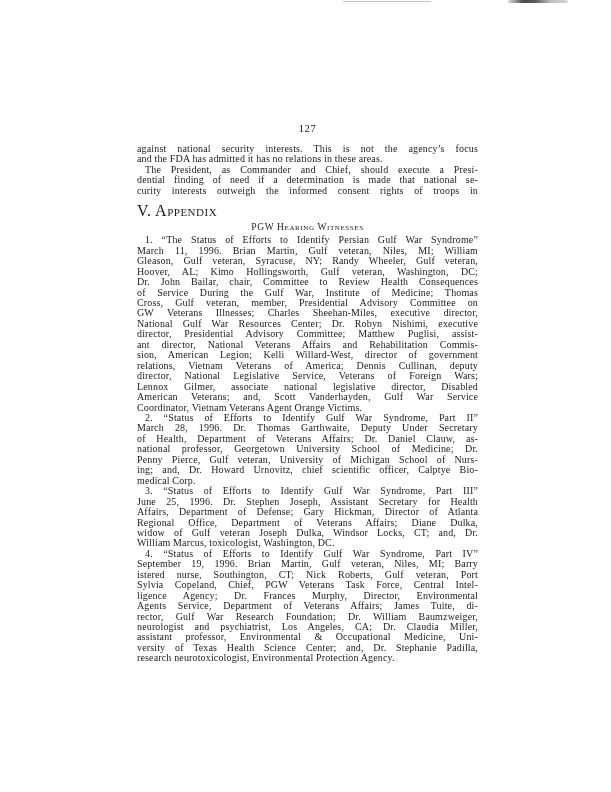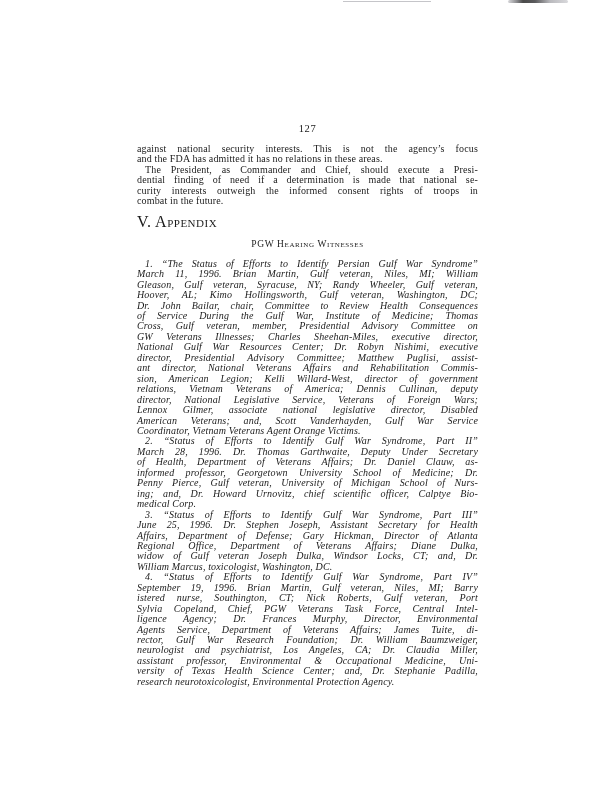--- a/index.html
+++ b/index.html
@@ -64,29 +64,29 @@
   .heading-appendix {
     margin: 9px 0 0 0;
     font-size: 16px;
     line-height: 12px;
     font-weight: normal;
     font-variant: small-caps;
     text-align: left;
     letter-spacing: 0.5px;
   }
   .heading-witnesses {
-    margin: 11px 0 0 0;
+    margin: 5px 0 0 0;
     font-size: 9.5px;
     line-height: 10px;
     font-weight: normal;
     font-variant: small-caps;
     text-align: center;
     letter-spacing: 0.6px;
   }
-  .witness-list { margin-top: 10px; font-style: italic; }
+  .witness-list { margin-top: 3px; }
 </style>
 </head>
 <body>
 
 <div class="page">
 
   <div class="scan-line"></div>
   <div class="scan-smudge"></div>
 
   <div class="page-number">127</div>
@@ -95,21 +95,20 @@
 
     <div>
         <div class="para">
           <div class="line">against national security interests. This is not the agency’s focus</div>
           <div class="line last">and the FDA has admitted it has no relations in these areas.</div>
         </div>
         <div class="para indent">
           <div class="line">The President, as Commander and Chief, should execute a Presi-</div>
           <div class="line">dential finding of need if a determination is made that national se-</div>
           <div class="line">curity interests outweigh the informed consent rights of troops in</div>
-          <div class="line last">combat in the future.</div>
         </div>
       </div>
 
     <h2 class="heading-appendix">V. Appendix</h2>
 
     <h3 class="heading-witnesses">PGW Hearing Witnesses</h3>
 
     <div class="witness-list">
         <div class="para indent">
           <div class="line">1. “The Status of Efforts to Identify Persian Gulf War Syndrome”</div>
@@ -127,21 +126,21 @@
           <div class="line">relations, Vietnam Veterans of America; Dennis Cullinan, deputy</div>
           <div class="line">director, National Legislative Service, Veterans of Foreign Wars;</div>
           <div class="line">Lennox Gilmer, associate national legislative director, Disabled</div>
           <div class="line">American Veterans; and, Scott Vanderhayden, Gulf War Service</div>
           <div class="line last">Coordinator, Vietnam Veterans Agent Orange Victims.</div>
         </div>
         <div class="para indent">
           <div class="line">2. “Status of Efforts to Identify Gulf War Syndrome, Part II”</div>
           <div class="line">March 28, 1996. Dr. Thomas Garthwaite, Deputy Under Secretary</div>
           <div class="line">of Health, Department of Veterans Affairs; Dr. Daniel Clauw, as-</div>
-          <div class="line">informed professor, Georgetown University School of Medicine; Dr.</div>
+          <div class="line">national professor, Georgetown University School of Medicine; Dr.</div>
           <div class="line">Penny Pierce, Gulf veteran, University of Michigan School of Nurs-</div>
           <div class="line">ing; and, Dr. Howard Urnovitz, chief scientific officer, Calptye Bio-</div>
           <div class="line last">medical Corp.</div>
         </div>
         <div class="para indent">
           <div class="line">3. “Status of Efforts to Identify Gulf War Syndrome, Part III”</div>
           <div class="line">June 25, 1996. Dr. Stephen Joseph, Assistant Secretary for Health</div>
           <div class="line">Affairs, Department of Defense; Gary Hickman, Director of Atlanta</div>
           <div class="line">Regional Office, Department of Veterans Affairs; Diane Dulka,</div>
           <div class="line">widow of Gulf veteran Joseph Dulka, Windsor Locks, CT; and, Dr.</div>

